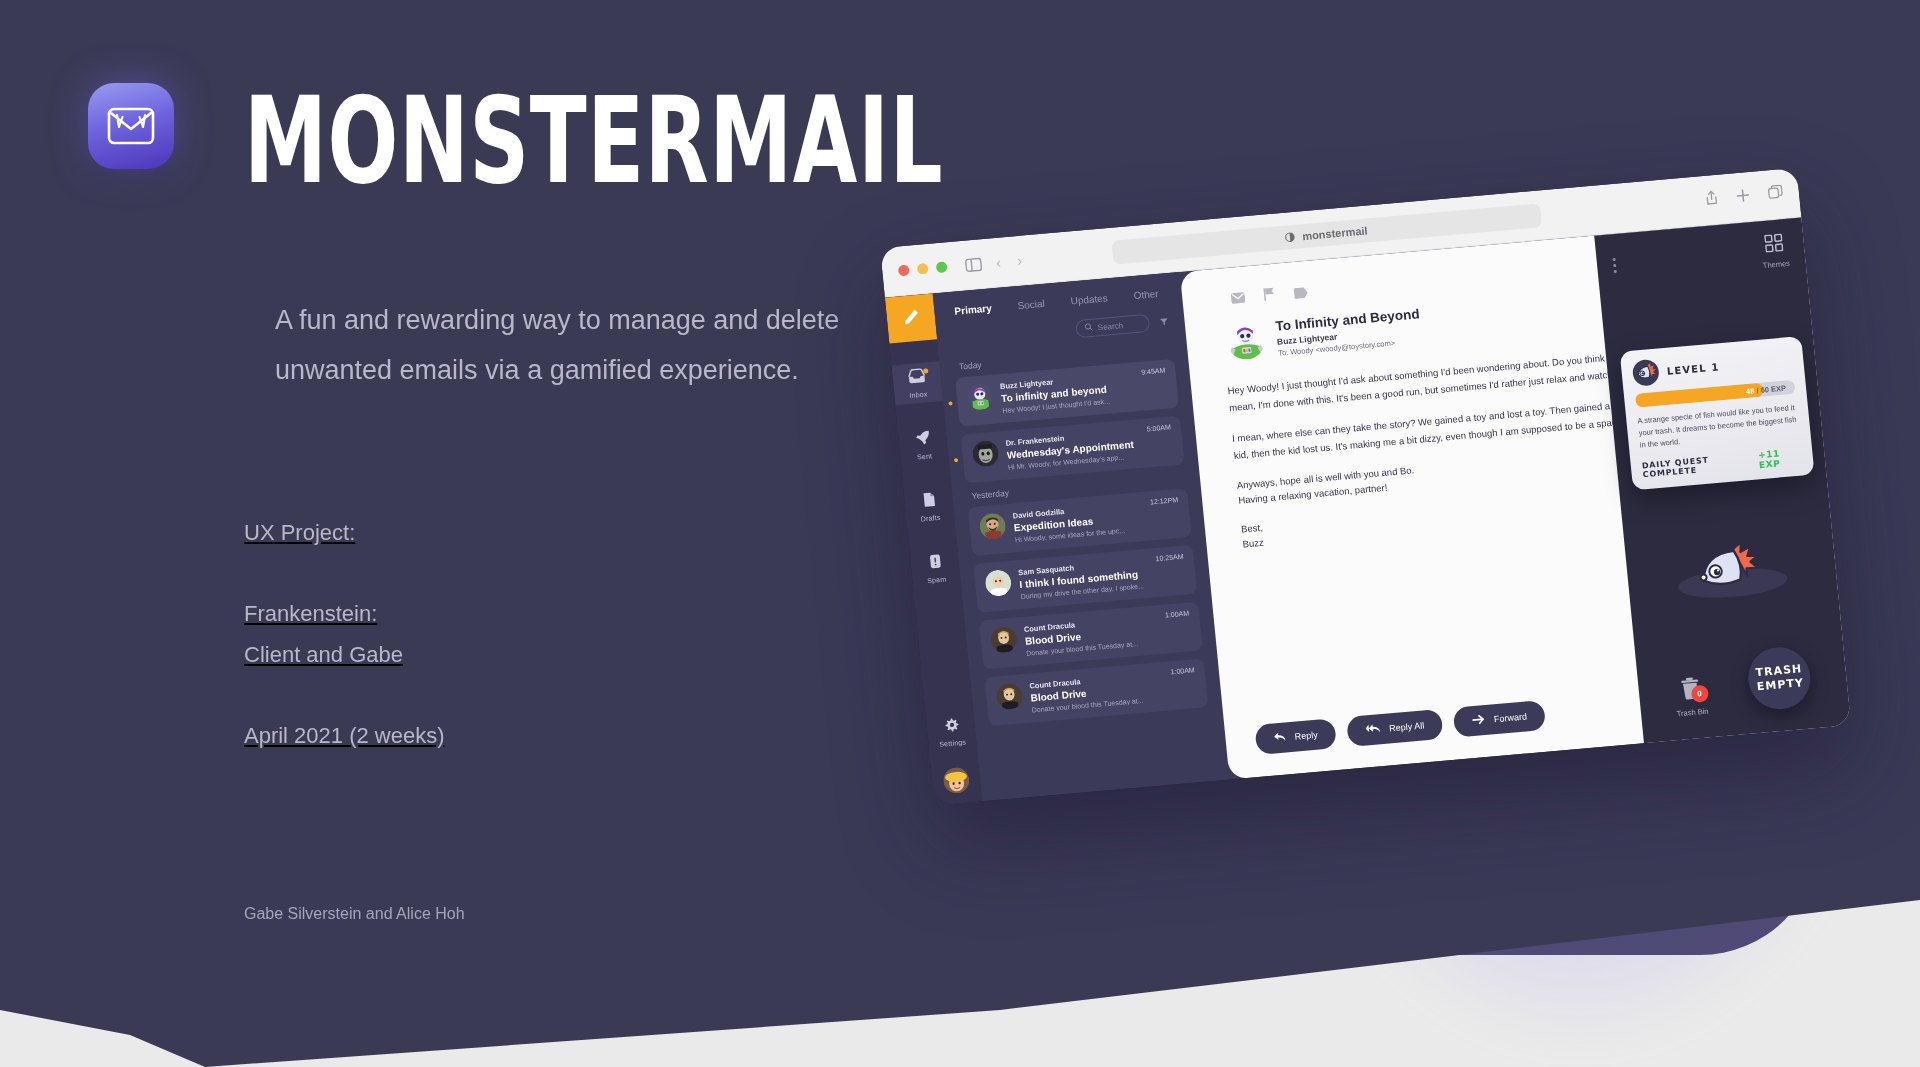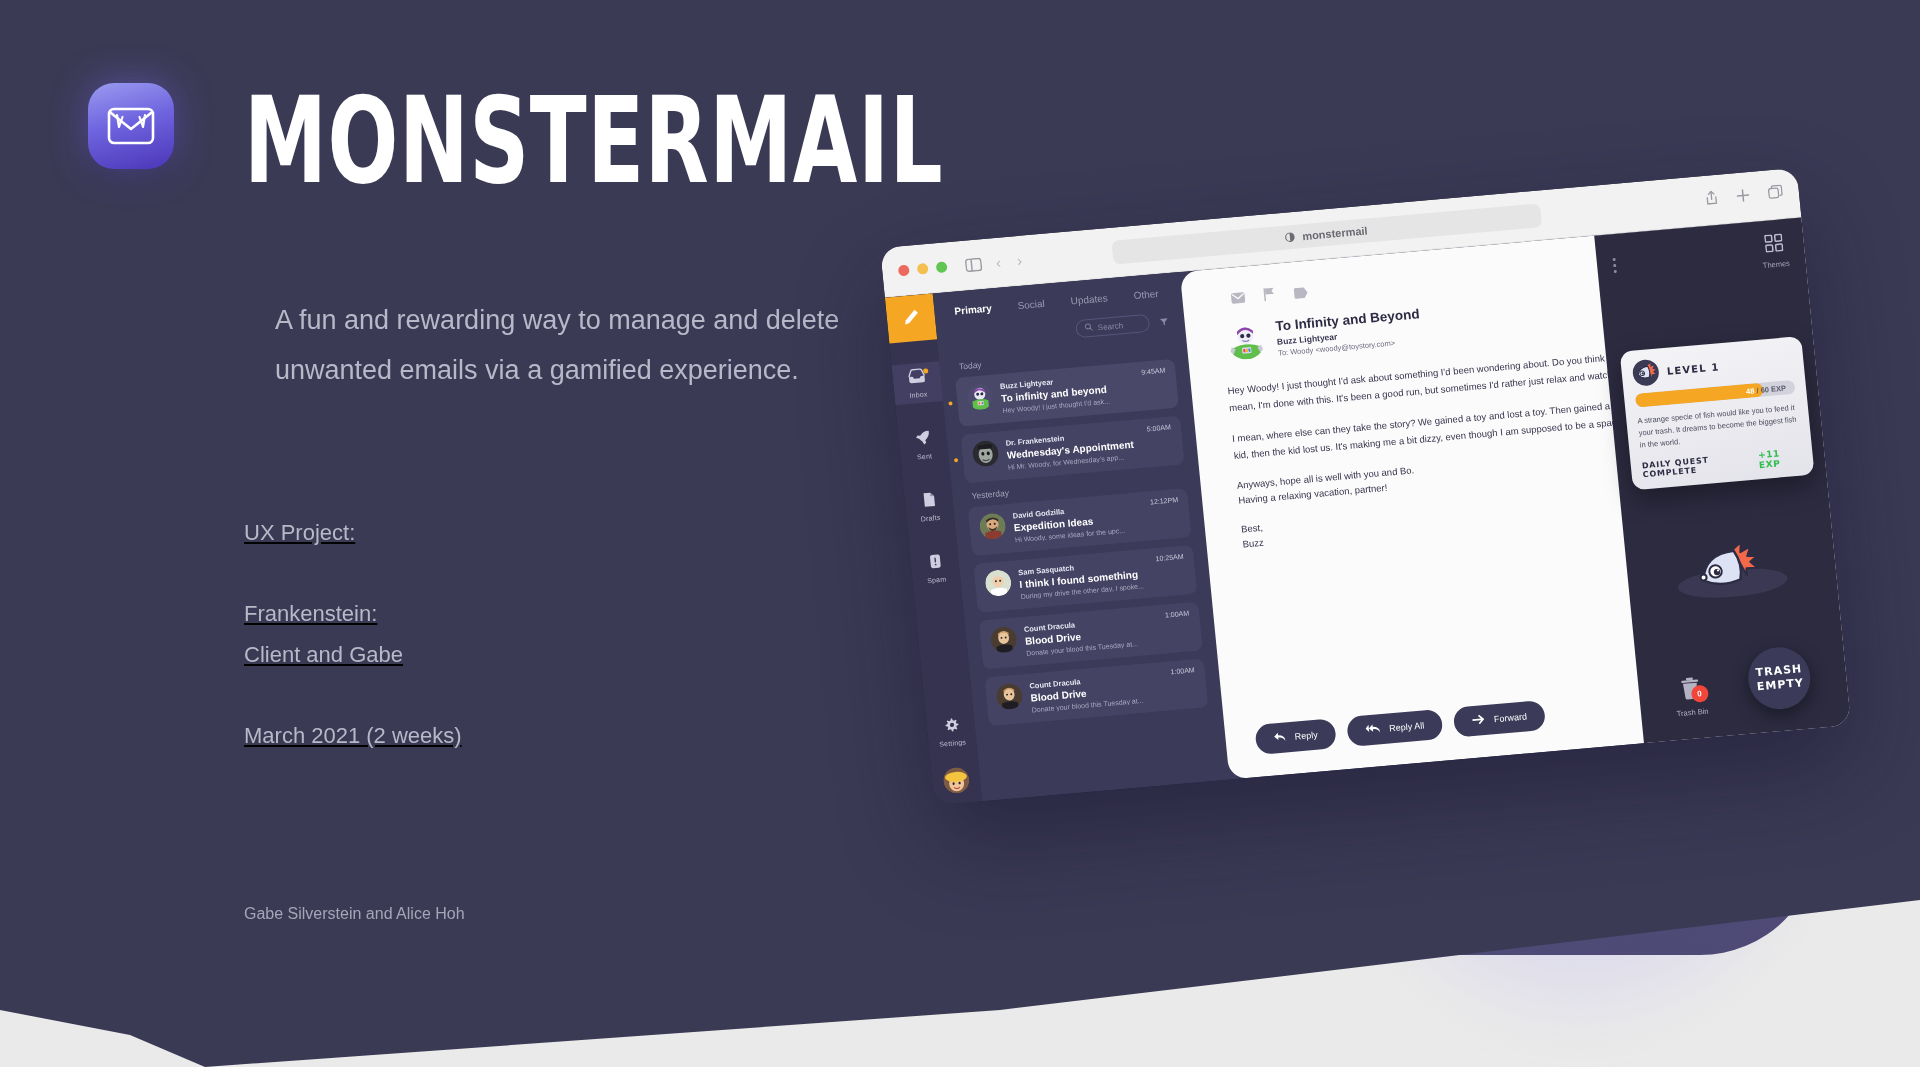--- a/index.html
+++ b/index.html
@@ -263,21 +263,21 @@
 
   <div class="meta">
     <div class="meta-block">
       <div class="meta-line">UX Project:</div>
     </div>
     <div class="meta-block">
       <div class="meta-line">Frankenstein:</div>
       <div class="meta-line">Client and Gabe</div>
     </div>
     <div class="meta-block">
-      <div class="meta-line">March 2021 (2 weeks)</div>
+      <div class="meta-line">April 2021 (2 weeks)</div>
     </div>
   </div>
 
   <div class="copyright">
     <div class="c-line">Gabe Silverstein and Alice Hoh</div>
   </div>
 </div>
 
 <div class="mock">
 <div class="mock-inner">

